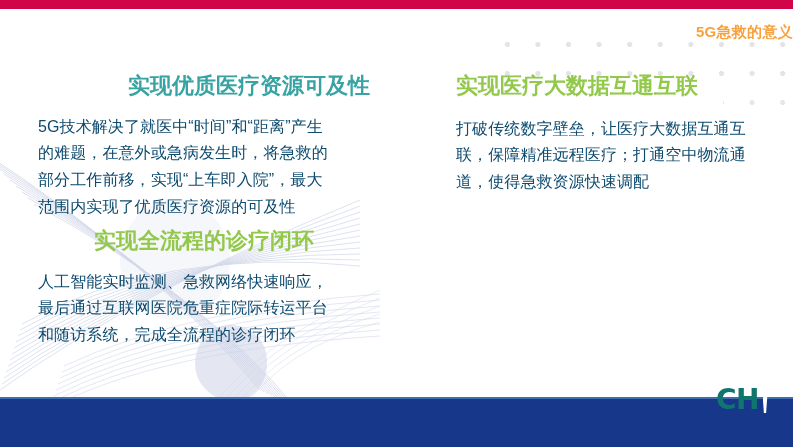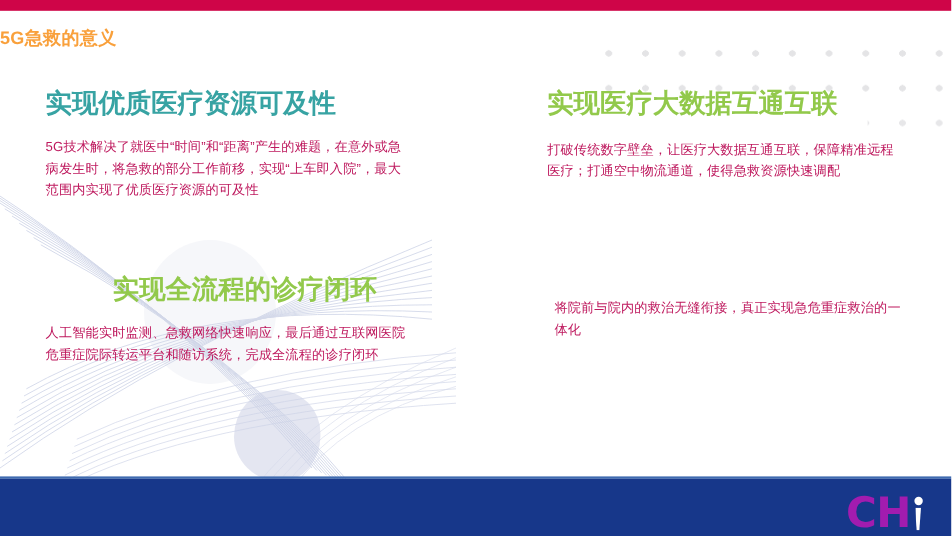--- a/index.html
+++ b/index.html
@@ -91,50 +91,50 @@
     z-index: 0;
     opacity: 0.5;
   }
 
   
   .title {
     position: absolute;
     left: 0;
     top: 23px;
     width: 793px;
-    text-align: left;
+    text-align: right;
     font-size: 15px;
     font-weight: bold;
     color: #f9a03b;
     letter-spacing: 0.3px;
     z-index: 5;
   }
 
   .block {
     position: absolute;
     z-index: 5;
   }
   .blk-head {
     font-size: 22px;
     font-weight: bold;
     line-height: 1.25;
     white-space: nowrap;
   }
   .blk-body {
-    font-size: 11px;
+    font-size: 16px;
     line-height: 1.68;
-    color: #be185d;
+    color: #0c4a6e;
     letter-spacing: 0.1px;
   }
 
   .c-teal  { color: #37a3a3; }
   .c-green { color: #92c94b; }
 
   #block-1 { left: 30px;  top: 72px;  width: 340px; }
-  #block-1 .blk-head { text-align: left; padding-left: 8px; }
+  #block-1 .blk-head { text-align: right; padding-left: 8px; }
   #block-1 .blk-body { margin-top: 14px; width: 300px; margin-left: 8px; }
 
   #block-2 { left: 448px; top: 72px;  width: 340px; }
   #block-2 .blk-head { text-align: left; padding-left: 8px; }
   #block-2 .blk-body { margin-top: 16px; width: 290px; margin-left: 8px; }
 
   #block-3 { left: 30px;  top: 227px; width: 340px; }
   #block-3 .blk-head { text-align: center; padding-left: 8px; }
   #block-3 .blk-body { margin-top: 14px; width: 305px; margin-left: 8px; }
 
@@ -154,28 +154,28 @@
     position: absolute;
     left: 0; top: 399px;
     width: 793px;
     height: 48px;
     background: #17378a;
     z-index: 6;
   }
   .logo {
     position: absolute;
     right: 22px;
-    top: 412px;
+    top: 383px;
     height: 32px;
     display: flex;
     align-items: center;
     z-index: 7;
-    color: #a21caf;
+    color: #0f766e;
     font-weight: bold;
-    font-size: 35px;
+    font-size: 28px;
     letter-spacing: -0.5px;
     font-family: "DejaVu Sans", "Liberation Sans", sans-serif;
   }
   .logo .seg { display: inline-block; }
   .logo .i-mark {
     position: relative;
     display: inline-block;
     width: 12px;
     height: 28px;
   }
@@ -271,21 +271,20 @@
     <div class="blk-head c-green">实现全流程的诊疗闭环</div>
     <div class="blk-body">人工智能实时监测、急救网络快速响应，最后通过互联网医院危重症院际转运平台和随访系统，完成全流程的诊疗闭环</div>
   </div>
 
   <div class="block" id="block-2">
     <div class="blk-head c-green">实现医疗大数据互通互联</div>
     <div class="blk-body">打破传统数字壁垒，让医疗大数据互通互联，保障精准远程医疗；打通空中物流通道，使得急救资源快速调配</div>
   </div>
 
   <div class="block" id="block-4">
-    <div class="blk-body">将院前与院内的救治无缝衔接，真正实现急危重症救治的一体化</div>
   </div>
 
   <div class="footer-line"></div>
   <div class="footer"></div>
   <div class="logo">
     <span class="seg">CH</span>
     <span class="i-mark">
       <span class="i-dot"></span>
       <span class="i-body"></span>
     </span>

